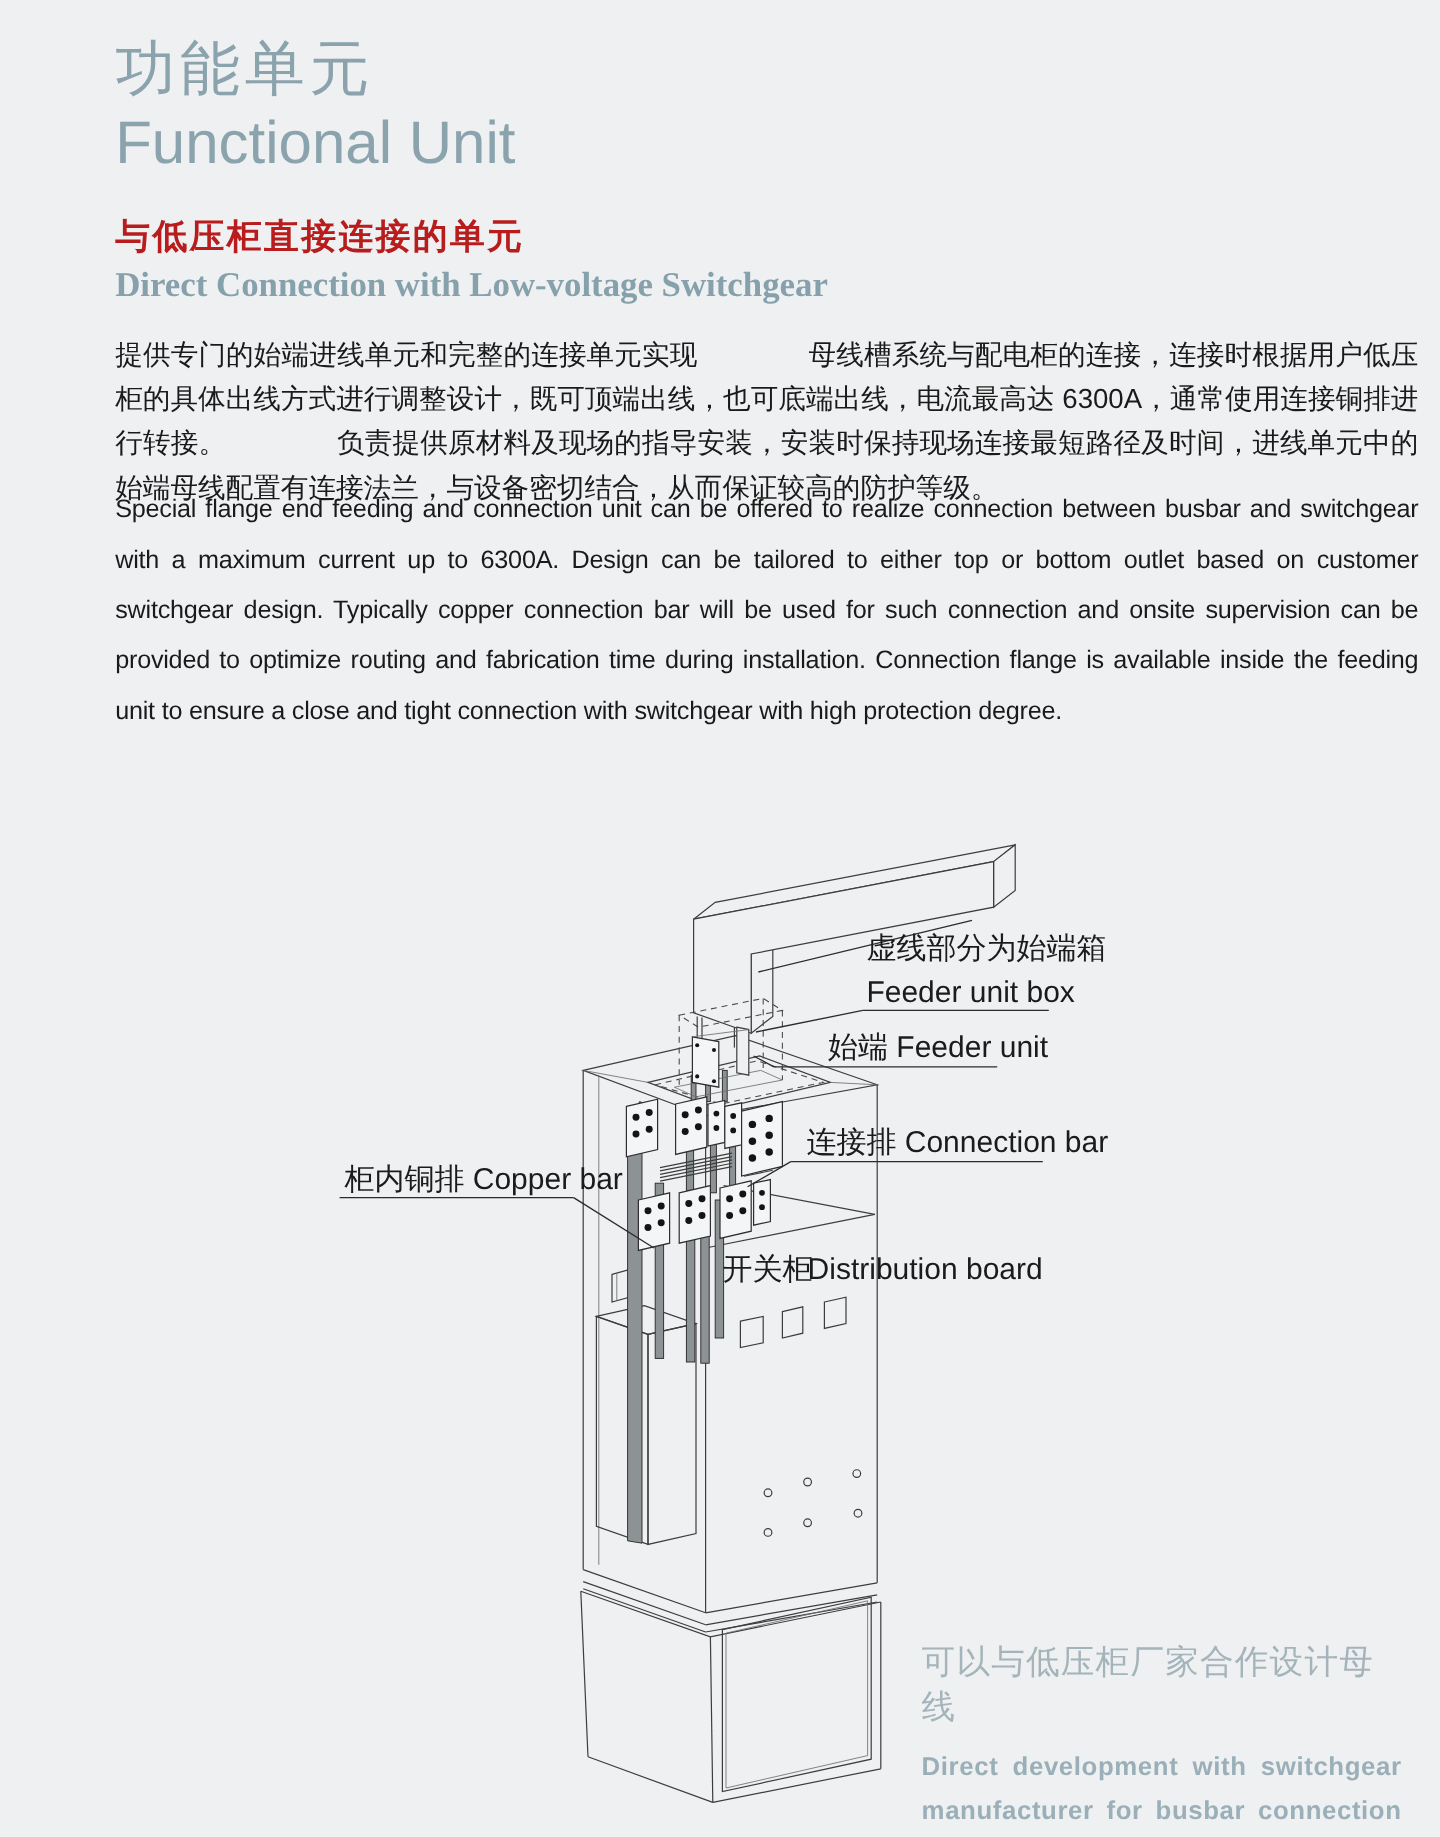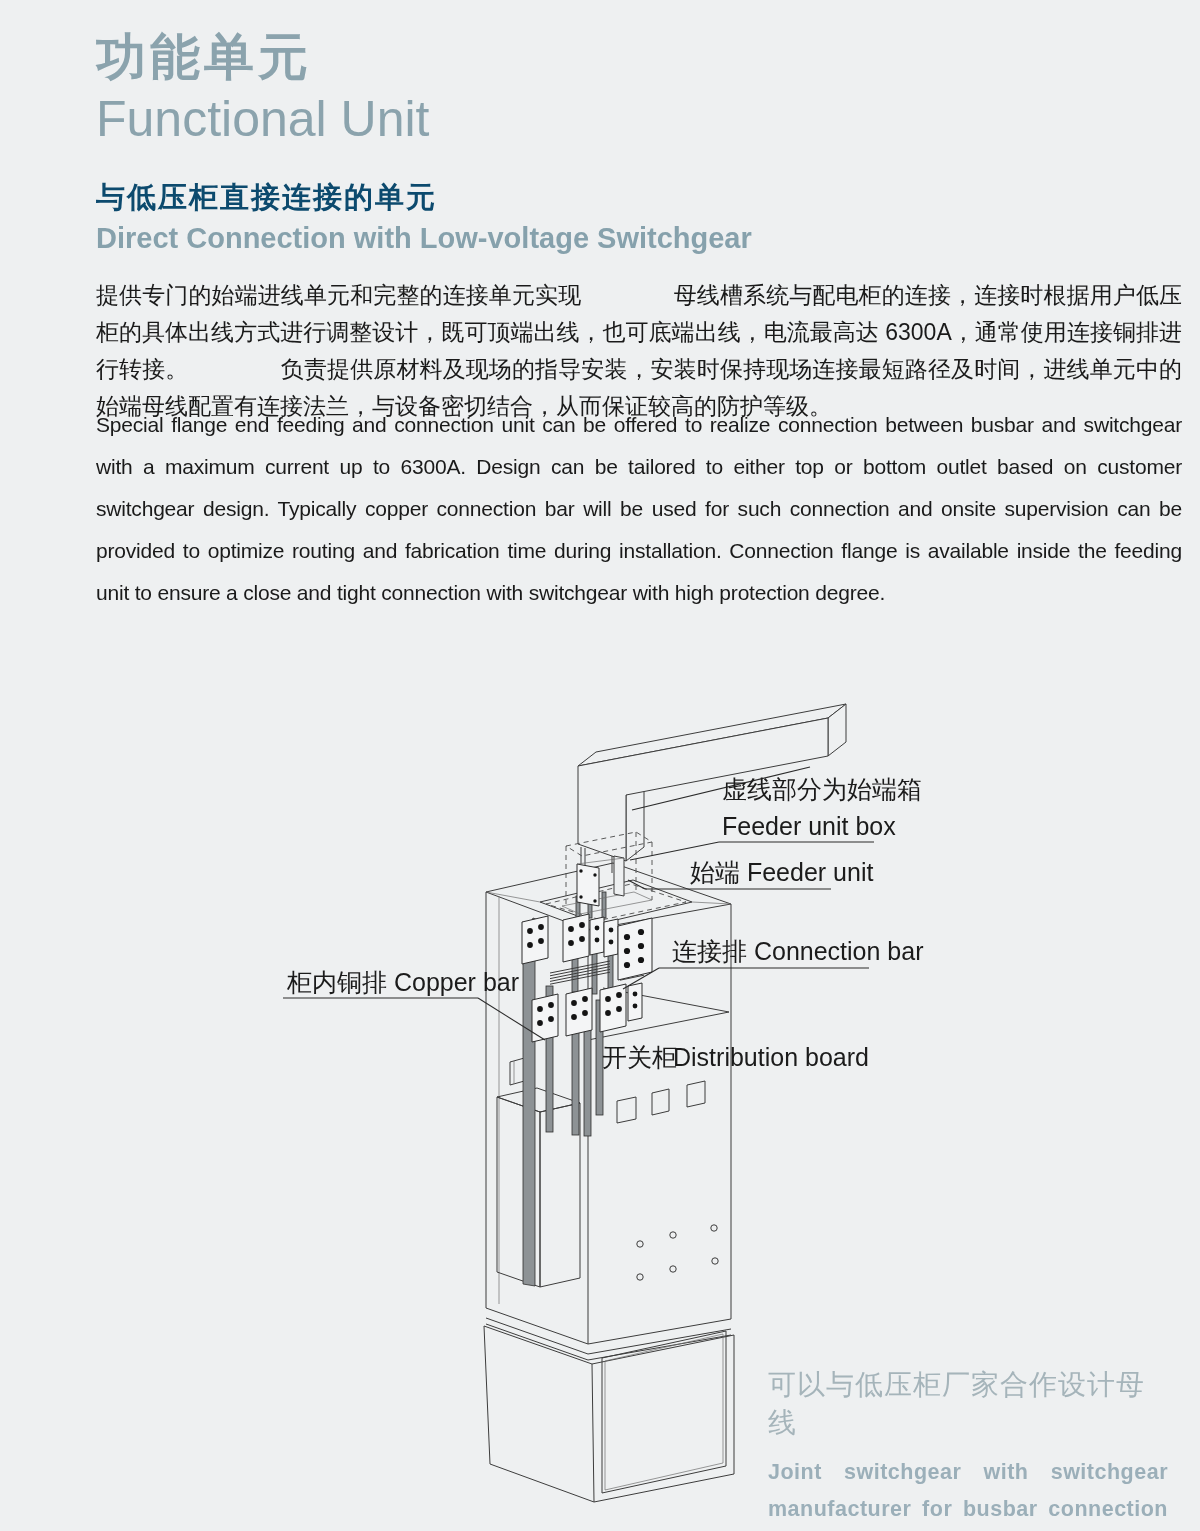--- a/index.html
+++ b/index.html
@@ -2,24 +2,24 @@
 <html><head>
 <meta charset="utf-8">
 <style>
   html,body{margin:0;padding:0;}
   body{
     width:1200px;height:1531px;position:relative;overflow:hidden;
     background:#eef0f1;color:#1a1a1a;
     font-family:"Liberation Sans","DejaVu Sans",sans-serif;
   }
   .abs{position:absolute;}
-  .h1-zh{left:96px;top:24px;font-size:50px;letter-spacing:4px;font-weight:700;color:#8ba3ad;}
+  .h1-zh{left:96px;top:24px;font-size:50px;letter-spacing:4px;font-weight:400;color:#8ba3ad;}
   .h1-en{left:96px;top:90px;font-size:50px;font-weight:400;color:#8ba3ad;}
-  .h2-zh{left:96px;top:178px;font-size:29px;letter-spacing:2px;font-weight:600;color:#0c4a6e;}
-  .h2-en{left:96px;top:222px;font-size:29px;font-weight:700;color:#86a1ac;}
+  .h2-zh{left:96px;top:178px;font-size:29px;letter-spacing:2px;font-weight:600;color:#b91c1c;}
+  .h2-en{left:96px;top:222px;font-size:29px;font-weight:700;color:#86a1ac;font-family:Liberation Serif, serif;}
   .para{left:96px;width:1086px;text-align:justify;}
   .para-zh{top:277px;font-size:23px;line-height:37px;}
   .para-en{top:404px;font-size:21px;line-height:42px;letter-spacing:-0.2px;}
   .diagram{left:240px;top:690px;width:960px;height:841px;}
   .footnote{left:768px;top:1366px;width:400px;}
   .fn-zh{font-size:28px;letter-spacing:1px;color:#a5b4ba;margin-bottom:12px;}
   .fn-en{font-size:21.5px;font-weight:700;letter-spacing:0.5px;color:#9bafb9;line-height:37px;}
   .fn-line{text-align:justify;text-align-last:justify;}
   svg text{font-family:"Liberation Sans","DejaVu Sans",sans-serif;font-size:25px;fill:#1b1b1b;}
   svg .ln{stroke:#3d3d3d;stroke-width:1;fill:none;}
@@ -207,17 +207,17 @@
     <text x="432" y="270">连接排 Connection bar</text>
     <text x="47" y="301">柜内铜排 Copper bar</text>
     <text x="362" y="376">开关柜</text>
     <text x="433" y="376">Distribution board</text>
   </g>
 </svg>
 
 <div class="abs footnote">
   <div class="fn-zh">可以与低压柜厂家合作设计母线</div>
   <div class="fn-en">
-    <div class="fn-line">Joint switchgear with switchgear</div>
+    <div class="fn-line">Direct development with switchgear</div>
     <div class="fn-line">manufacturer for busbar connection is</div>
     <div>possible</div>
   </div>
 </div>
 
 </body></html>

